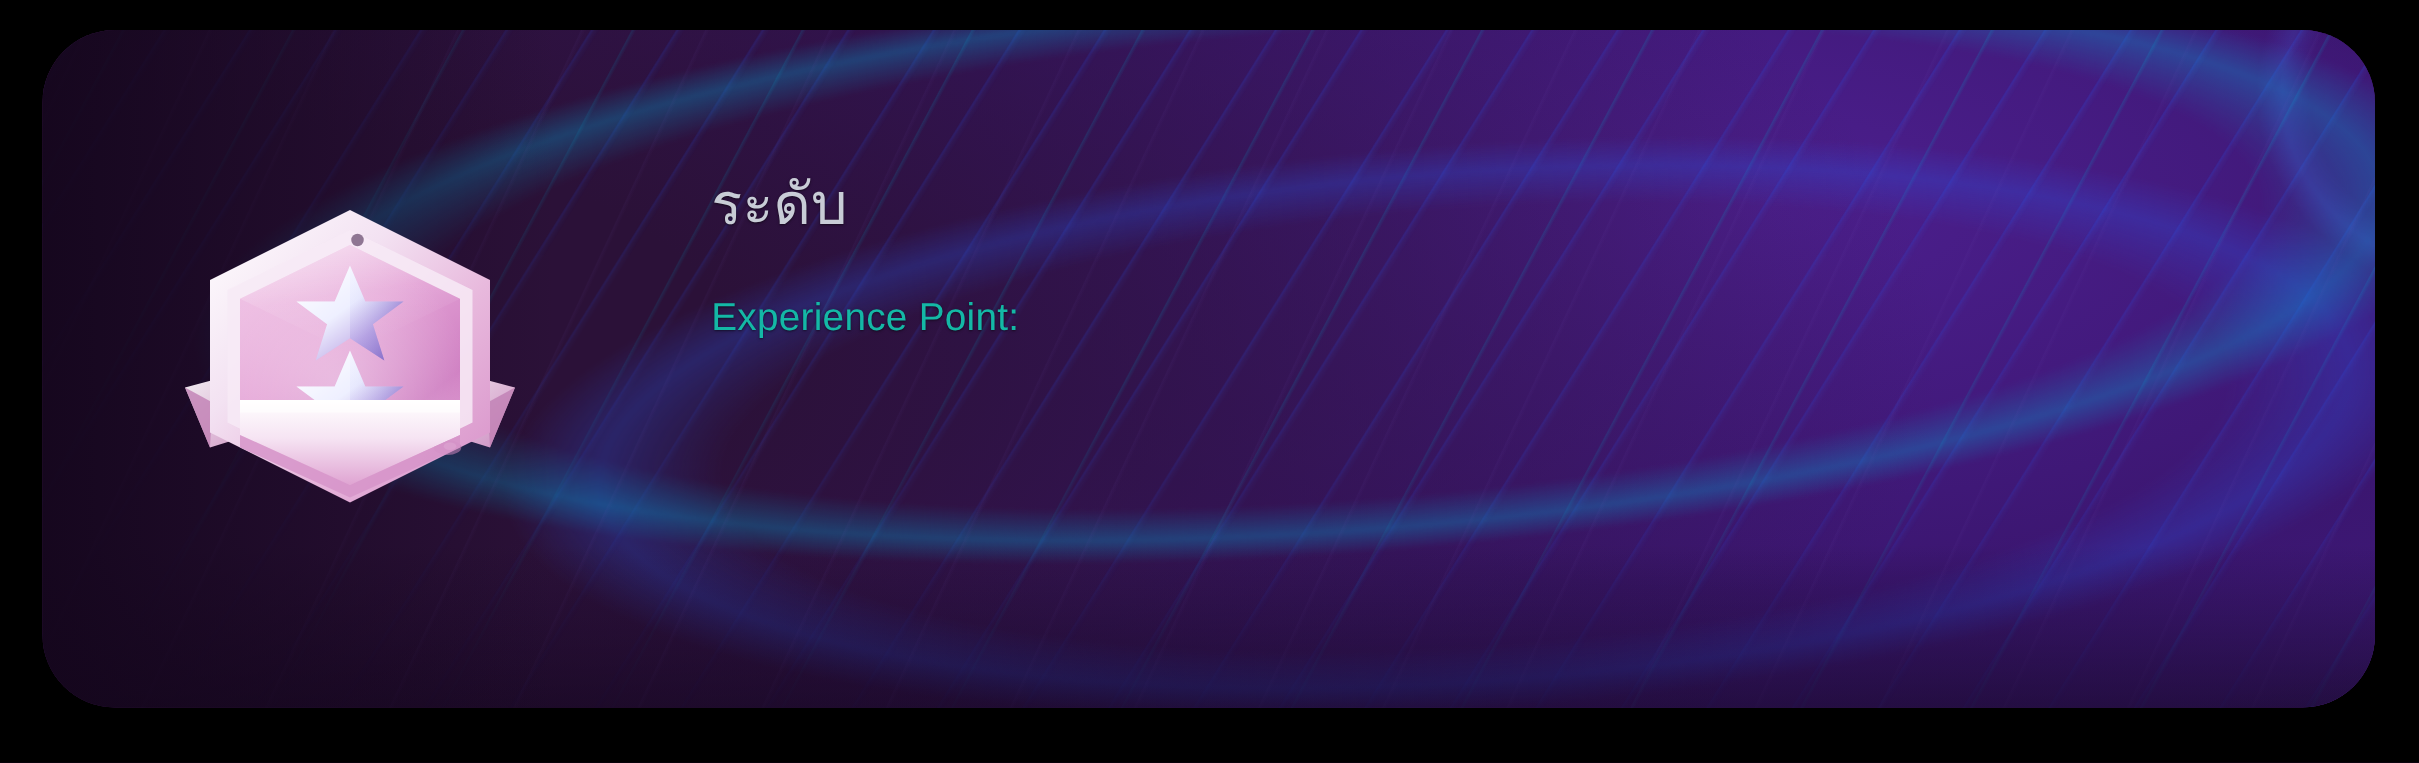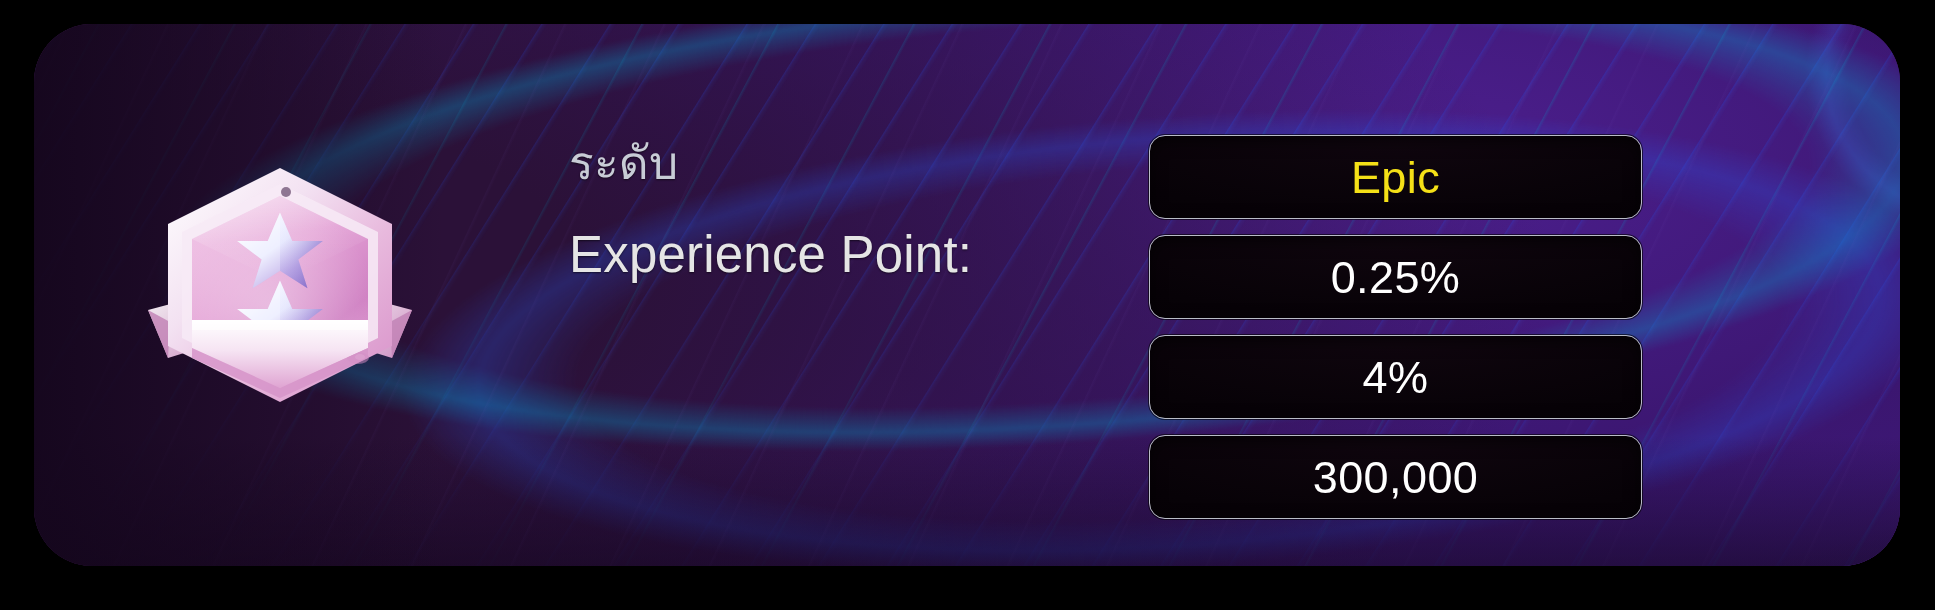--- a/index.html
+++ b/index.html
@@ -145,21 +145,21 @@
   .label-row {
     height:92px;
     display:flex;
     align-items:center;
     color:#c8ccd6;
     font-size:46px;
     letter-spacing:.2px;
     white-space:nowrap;
     text-shadow:0 1px 2px rgba(0,0,0,.55);
   }
-  .label-row.en { font-size:51px; color:#e5e5e5; }
+  .label-row.en { font-size:31px; color:#14b8a6; }
 
   
   .values {
     position:absolute;
     left:1115px; top:111px;
     width:493px;
   }
   .vbox {
     height:84px;
     margin-bottom:16px;
@@ -279,29 +279,15 @@
         <path d="M62 158 L238 158 L238 168 L62 168 Z" fill="#ffffff" opacity=".6"></path>
         <path d="M150 226 L238 186 L238 196 L150 236 L62 196 L62 186 Z" fill="#d694c9" opacity=".85"></path>
       </svg>
     </div>
 
     <div class="labels">
       <div class="label-row">ระดับ</div>
       <div class="label-row en">Experience Point:</div>
     </div>
 
-    <div class="values">
-      <div class="vbox accent">
-        <span class="val">Epic</span>
-      </div>
-      <div class="vbox">
-        <span class="val">0.25%</span>
-      </div>
-      <div class="vbox">
-        <span class="val">4%</span>
-      </div>
-      <div class="vbox">
-        <span class="val">300,000</span>
-      </div>
-    </div>
 
   </div>
 </div>
 
 </body></html>

